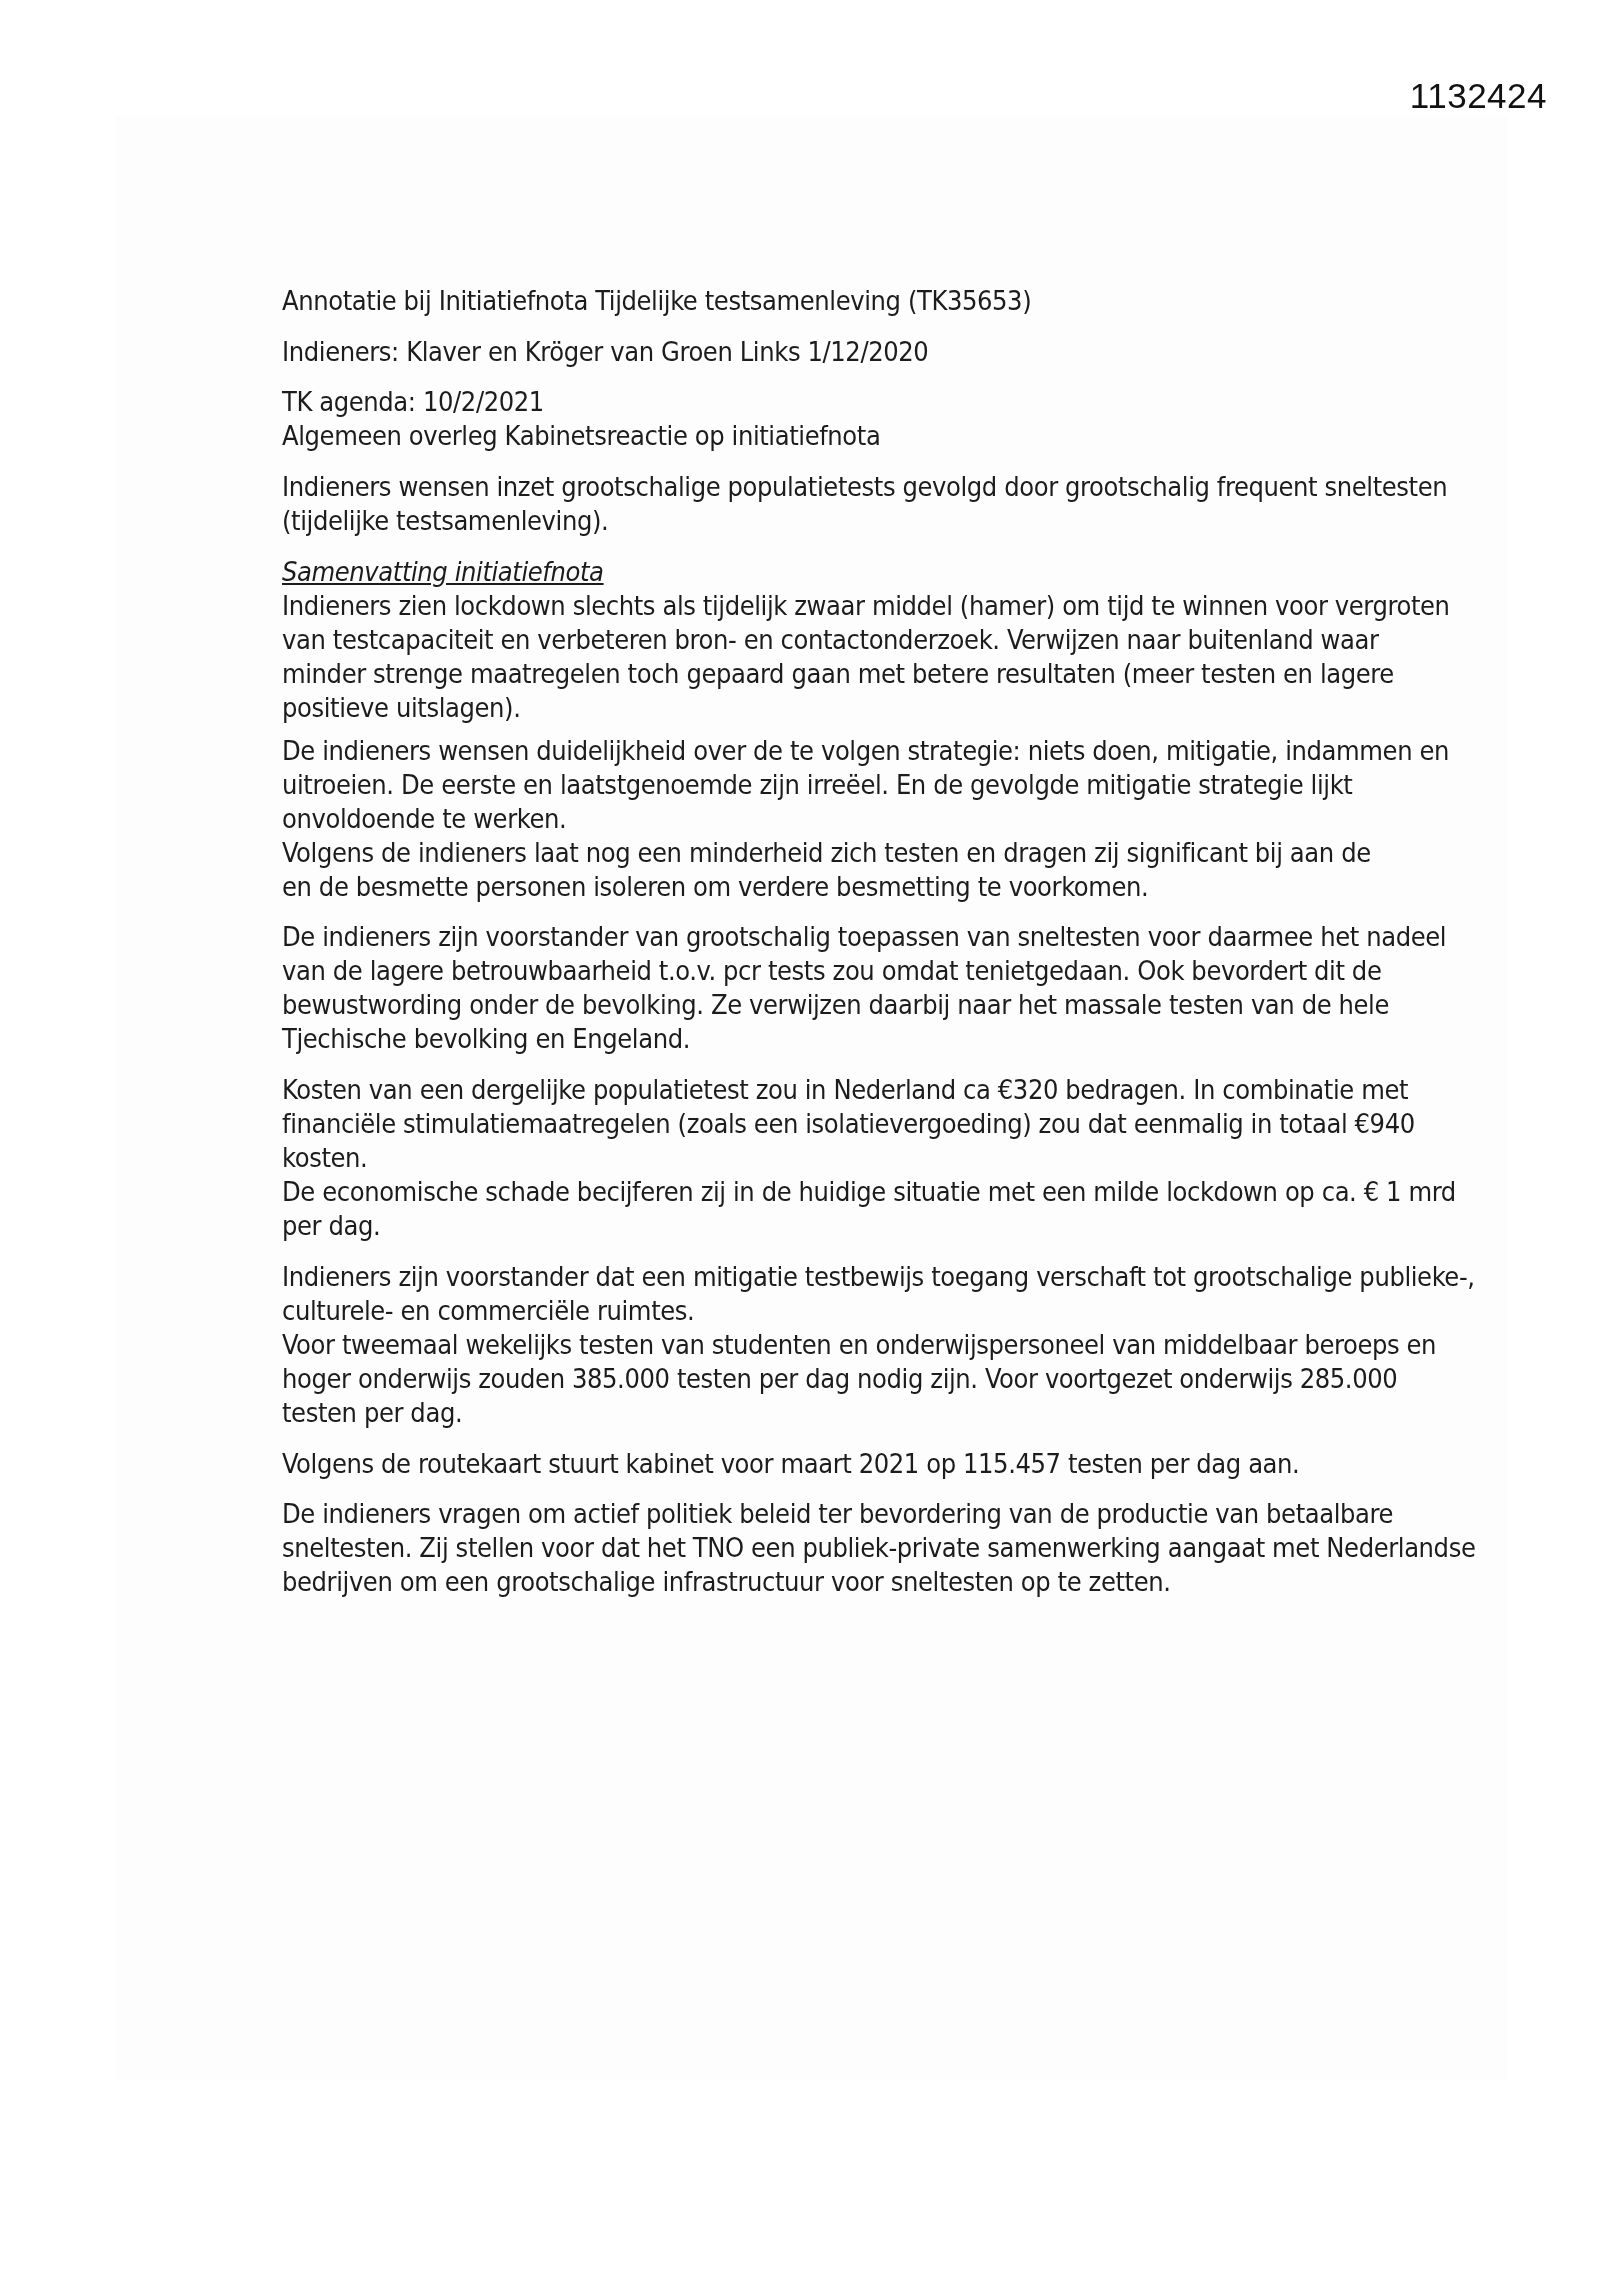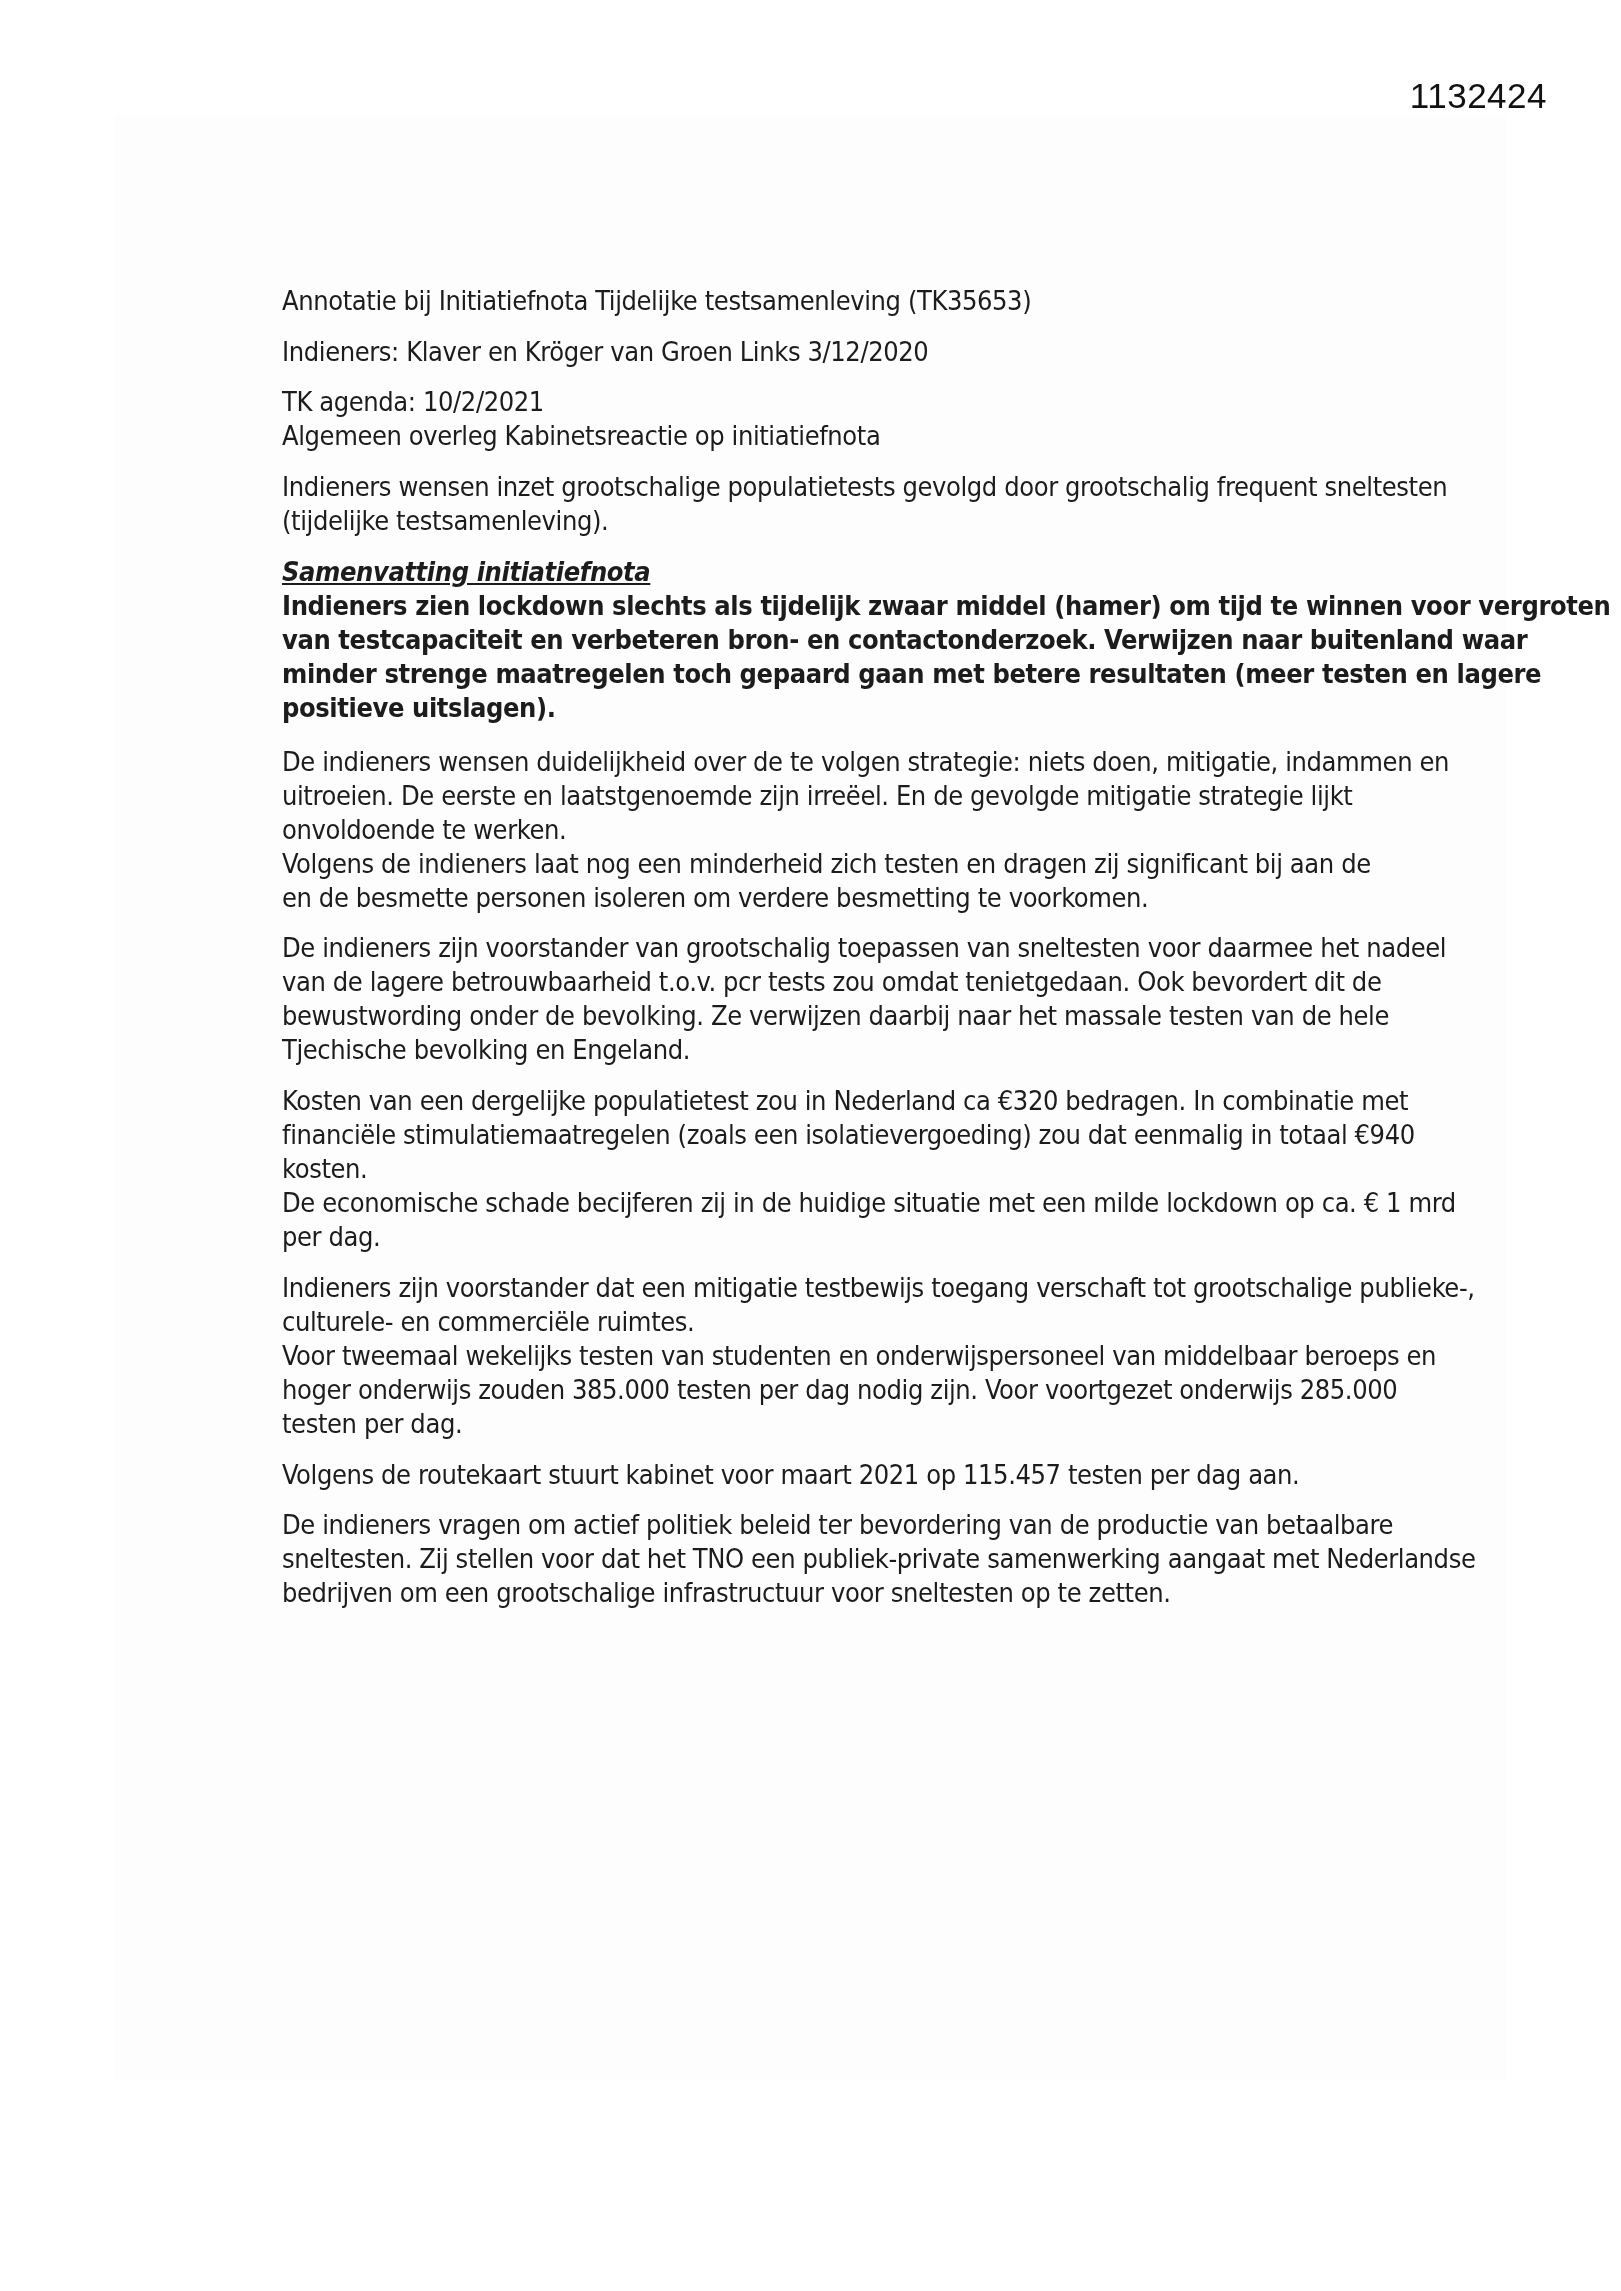--- a/index.html
+++ b/index.html
@@ -32,32 +32,32 @@
 
 <div class="scan-area"></div>
 
 <div class="doc-number">1132424</div>
 
 <div class="content">
   <p>
       <span class="line">Annotatie bij Initiatiefnota Tijdelijke testsamenleving (TK35653)</span>
     </p>
   <p>
-      <span class="line">Indieners: Klaver en Kröger van Groen Links 3/12/2020</span>
+      <span class="line">Indieners: Klaver en Kröger van Groen Links 1/12/2020</span>
     </p>
   <p>
     <span class="line">TK agenda: 10/2/2021</span>
     <span class="line">Algemeen overleg Kabinetsreactie op initiatiefnota</span>
   </p>
   <p>
     <span class="line">Indieners wensen inzet grootschalige populatietests gevolgd door grootschalig frequent sneltesten</span>
     <span class="line">(tijdelijke testsamenleving).</span>
   </p>
 
-  <p style="margin-bottom:20px;font-weight:bold;">
+  <p style="margin-bottom:9px;">
     <span class="section-heading">Samenvatting initiatiefnota</span>
     <span class="line">Indieners zien lockdown slechts als tijdelijk zwaar middel (hamer) om tijd te winnen voor vergroten</span>
     <span class="line">van testcapaciteit en  verbeteren bron- en contactonderzoek. Verwijzen naar buitenland waar</span>
     <span class="line">minder strenge maatregelen toch gepaard gaan met betere resultaten (meer testen en lagere</span>
     <span class="line">positieve uitslagen).</span>
   </p>
 
   <p>
     <span class="line">De indieners wensen duidelijkheid over de te volgen strategie: niets doen, mitigatie, indammen en</span>
     <span class="line">uitroeien. De eerste en laatstgenoemde zijn irreëel. En de gevolgde mitigatie strategie lijkt</span>

